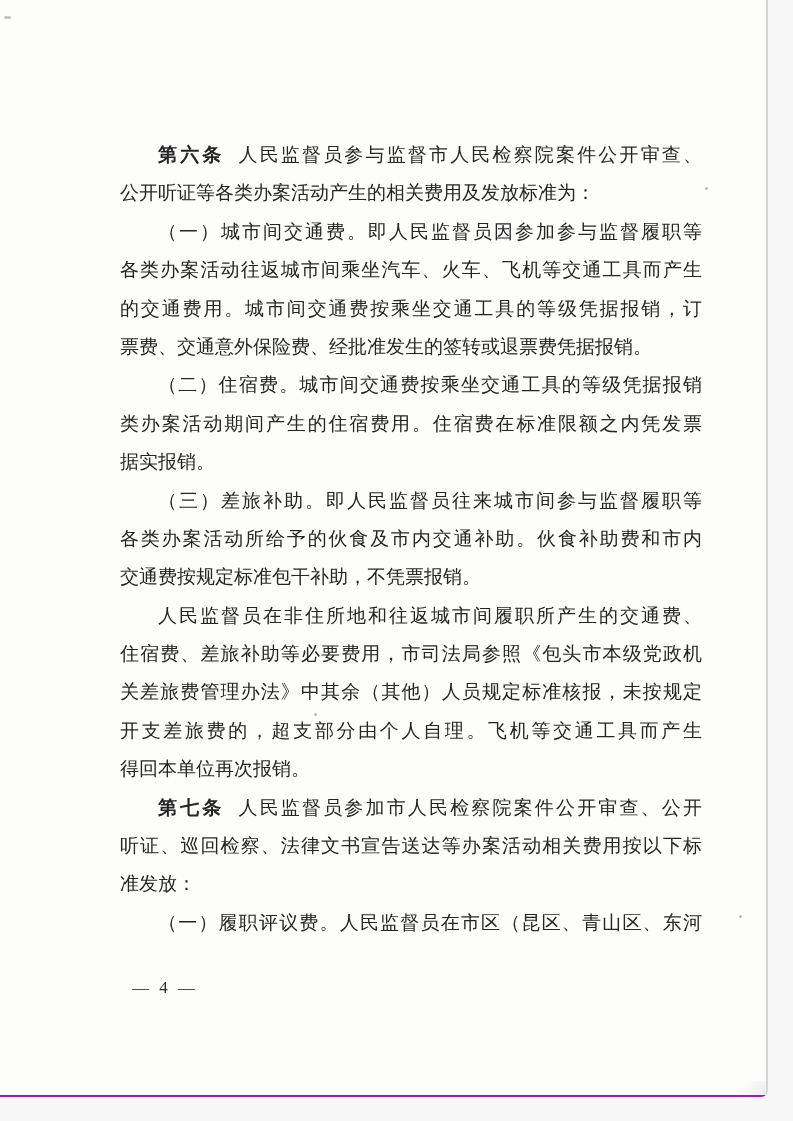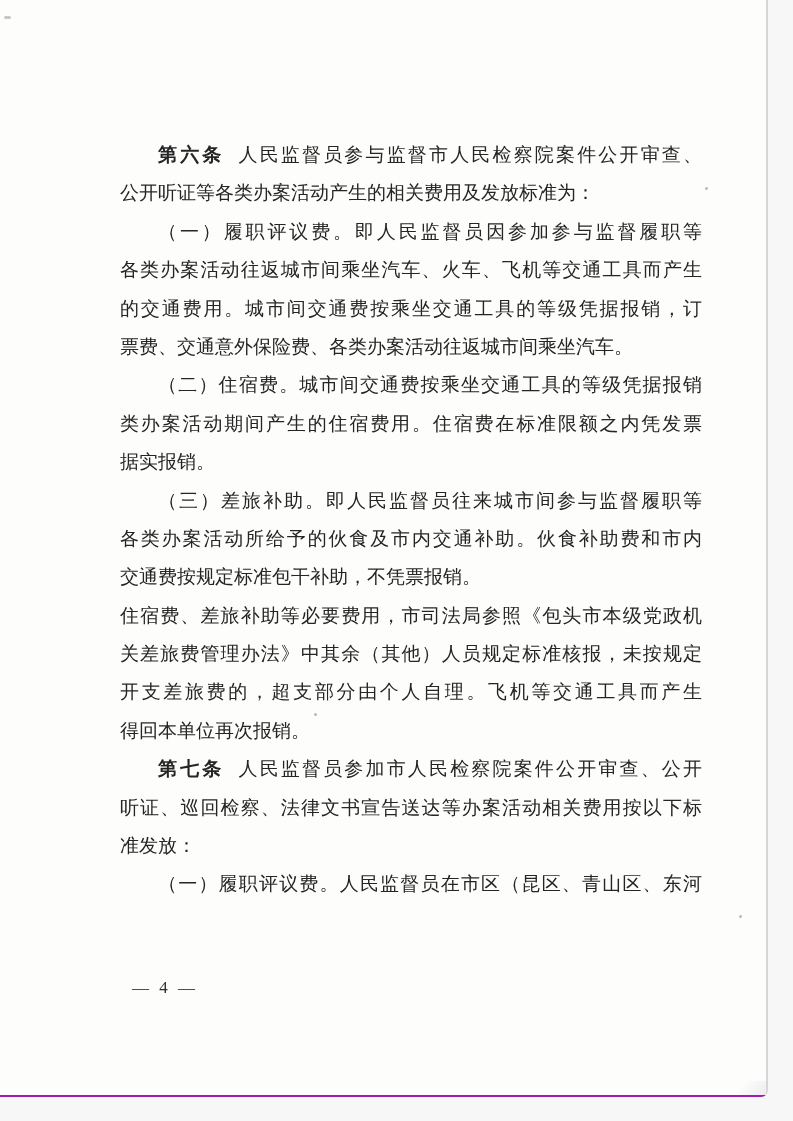--- a/index.html
+++ b/index.html
@@ -52,30 +52,31 @@
     background:linear-gradient(135deg,transparent 55%,#ececee 100%);
   }
 </style>
 </head>
 <body>
 
 <div class="page">
   <div class="content" id="content">
       <div class="line first"><b class="term">第六条</b>人民监督员参与监督市人民检察院案件公开审查、</div>
       <div class="line last">公开听证等各类办案活动产生的相关费用及发放标准为：</div>
-      <div class="line first">（一）履职评议费。即人民监督员因参加参与监督履职等</div>
+      <div class="line first">（一）城市间交通费。即人民监督员因参加参与监督履职等</div>
       <div class="line">各类办案活动往返城市间乘坐汽车、火车、飞机等交通工具而产生</div>
       <div class="line">的交通费用。城市间交通费按乘坐交通工具的等级凭据报销，订</div>
-      <div class="line last">票费、交通意外保险费、各类办案活动往返城市间乘坐汽车。</div>
+      <div class="line last">票费、交通意外保险费、经批准发生的签转或退票费凭据报销。</div>
       <div class="line first">（二）住宿费。城市间交通费按乘坐交通工具的等级凭据报销</div>
       <div class="line">类办案活动期间产生的住宿费用。住宿费在标准限额之内凭发票</div>
       <div class="line last">据实报销。</div>
       <div class="line first">（三）差旅补助。即人民监督员往来城市间参与监督履职等</div>
       <div class="line">各类办案活动所给予的伙食及市内交通补助。伙食补助费和市内</div>
       <div class="line last">交通费按规定标准包干补助，不凭票报销。</div>
+      <div class="line first">人民监督员在非住所地和往返城市间履职所产生的交通费、</div>
       <div class="line">住宿费、差旅补助等必要费用，市司法局参照《包头市本级党政机</div>
       <div class="line">关差旅费管理办法》中其余（其他）人员规定标准核报，未按规定</div>
       <div class="line">开支差旅费的，超支部分由个人自理。飞机等交通工具而产生</div>
       <div class="line last">得回本单位再次报销。</div>
       <div class="line first"><b class="term">第七条</b>人民监督员参加市人民检察院案件公开审查、公开</div>
       <div class="line">听证、巡回检察、法律文书宣告送达等办案活动相关费用按以下标</div>
       <div class="line last">准发放：</div>
       <div class="line first">（一）履职评议费。人民监督员在市区（昆区、青山区、东河</div>
     </div>
   <div class="pageno">— 4 —</div>

